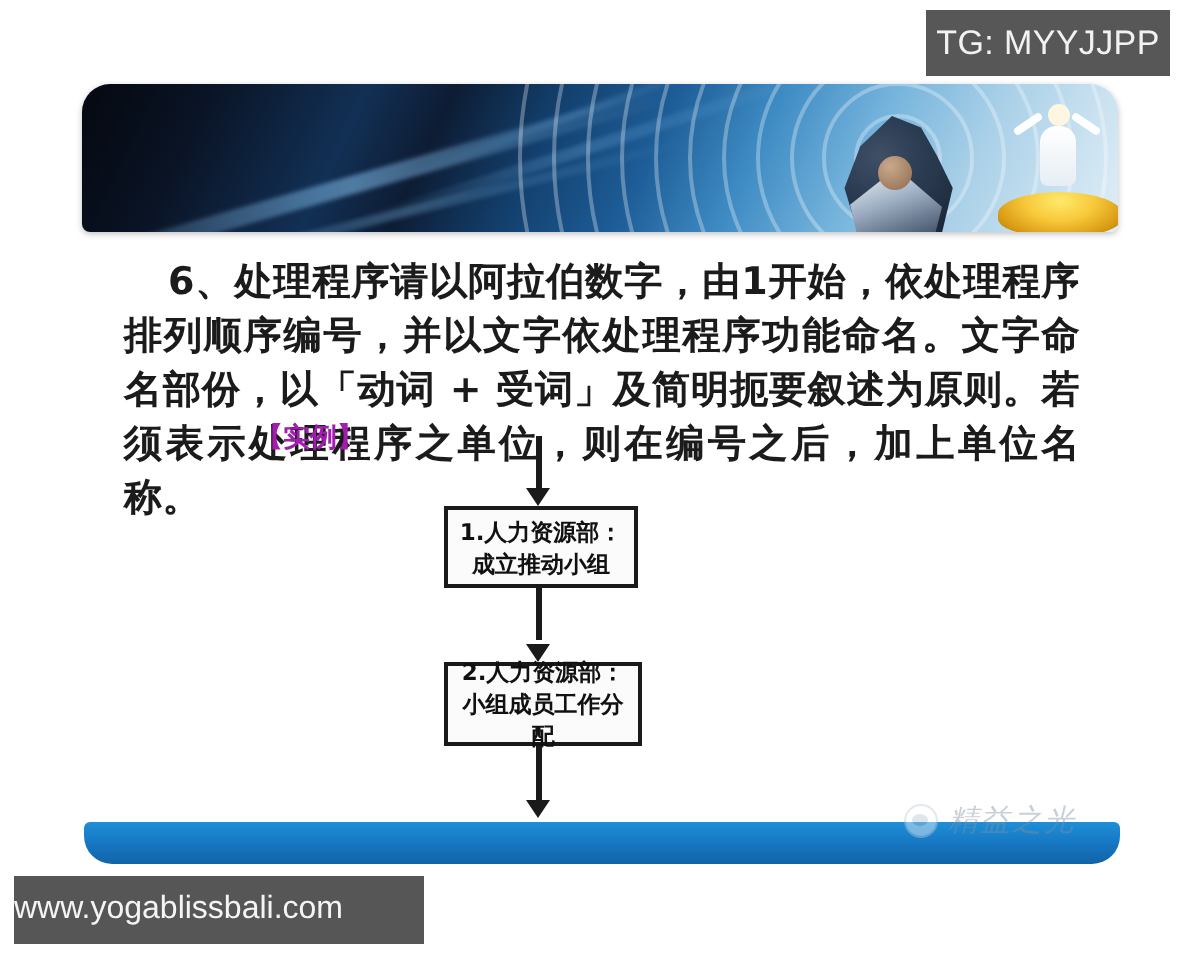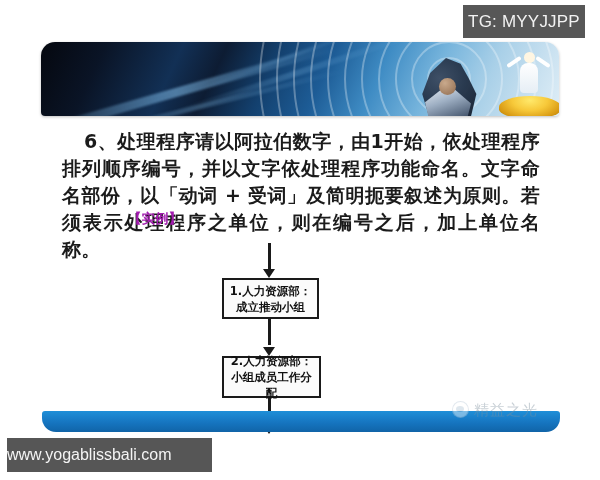--- a/index.html
+++ b/index.html
@@ -180,23 +180,25 @@
     border-radius: 3px 3px 14px 14px;
     background: linear-gradient(180deg, #1f8fd8 0%, #1675c0 55%, #1064a8 100%);
   }
 
   
   .wm {
     position: absolute;
     left: 452px;
     top: 401px;
     display: flex;
+    align-items: center;
     gap: 5px;
     opacity: 0.42;
     pointer-events: none;
+    font-style: italic;
   }
   .wm-logo {
     width: 15px;
     height: 15px;
     border-radius: 50%;
     background: #ffffff;
     border: 1px solid rgba(120,150,180,0.5);
     position: relative;
   }
   .wm-logo::after {
@@ -234,21 +236,21 @@
     position: absolute;
     left: 128px;
     top: 210px;
     font-size: 13.5px;
     font-weight: bold;
     color: #a21caf;
     font-family: "DejaVu Sans", sans-serif;
   }
 
   
-  .flow { position: absolute; left: 0; top: 0; width: 600px; height: 368px; margin-top: 25px; }
+  .flow { position: absolute; left: 0; top: 0; width: 600px; height: 368px; }
   .conn {
     position: absolute;
     left: 268px;
     width: 3px;
     background: #1a1a1a;
   }
   .c1 { top: 218px; height: 28px; }
   .c2 { top: 294px; height: 26px; }
   .c3 { top: 373px; height: 29px; }
   .arrow {

